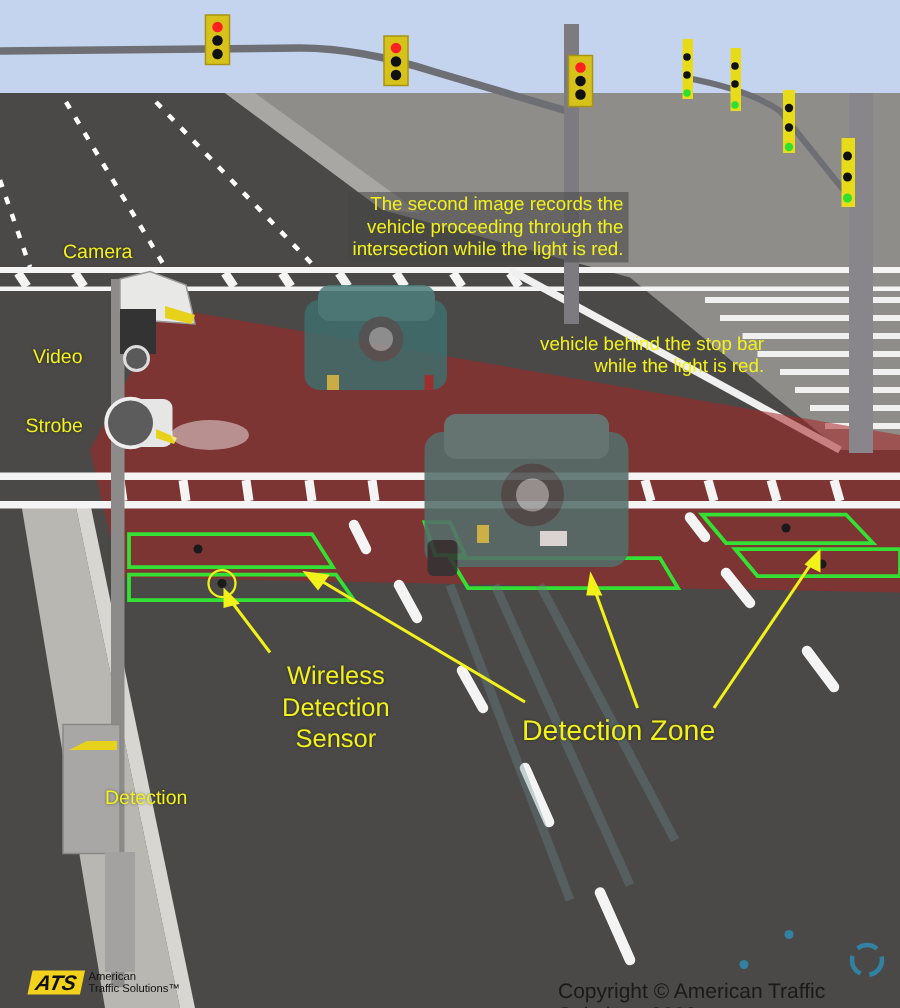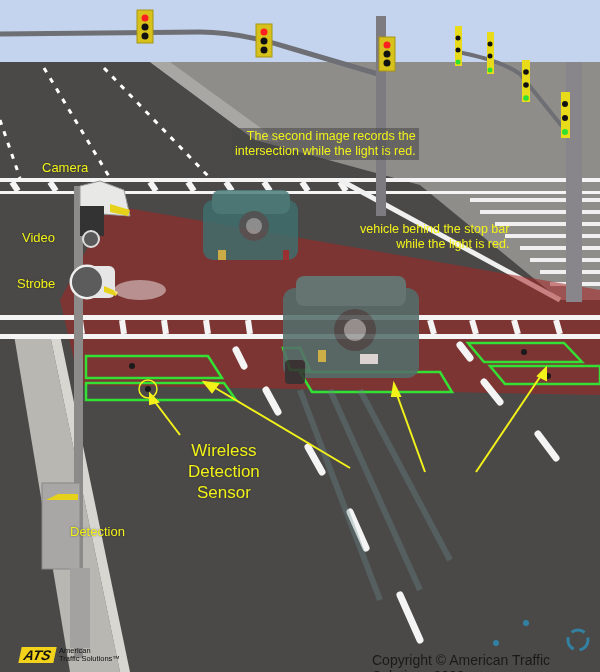--- a/index.html
+++ b/index.html
@@ -216,35 +216,37 @@
 
     <g opacity="0.7">
       <circle cx="578" cy="640" r="10" fill="none" stroke="#2a9ac8" stroke-width="3" stroke-dasharray="14 6"></circle>
       <circle cx="496" cy="643" r="3" fill="#2a9ac8"></circle>
       <circle cx="526" cy="623" r="3" fill="#2a9ac8"></circle>
     </g>
   </svg>
 
   <div class="caption" style="left:232px; top:128px;">
     <div>The second image records the</div>
+    <div>vehicle proceeding through the</div>
     <div>intersection while the light is red.</div>
   </div>
   <div class="caption" style="left:357px; top:221px; background:none;">
     <div>vehicle behind the stop bar</div>
     <div>while the light is red.</div>
   </div>
 
   <div class="lbl" style="left:42px; top:160px; font-size:13px;">Camera</div>
   <div class="lbl" style="left:22px; top:230px; font-size:13px;">Video</div>
   <div class="lbl" style="left:17px; top:276px; font-size:13px;">Strobe</div>
   <div class="lbl" style="left:188px; top:440px; font-size:17px; line-height:21px; text-align:center;">
     <div>Wireless</div>
     <div>Detection</div>
     <div>Sensor</div>
   </div>
+  <div class="lbl" style="left:348px; top:477px; font-size:19px;">Detection Zone</div>
   <div class="lbl" style="left:70px; top:524px; font-size:13px;">Detection</div>
 
   <div class="brand">
     <span class="brand-badge">ATS</span>
     <span class="brand-text">
       <div>American</div>
       <div>Traffic Solutions™</div>
     </span>
   </div>
   <div class="copyright">Copyright © American Traffic Solutions 2008</div>

